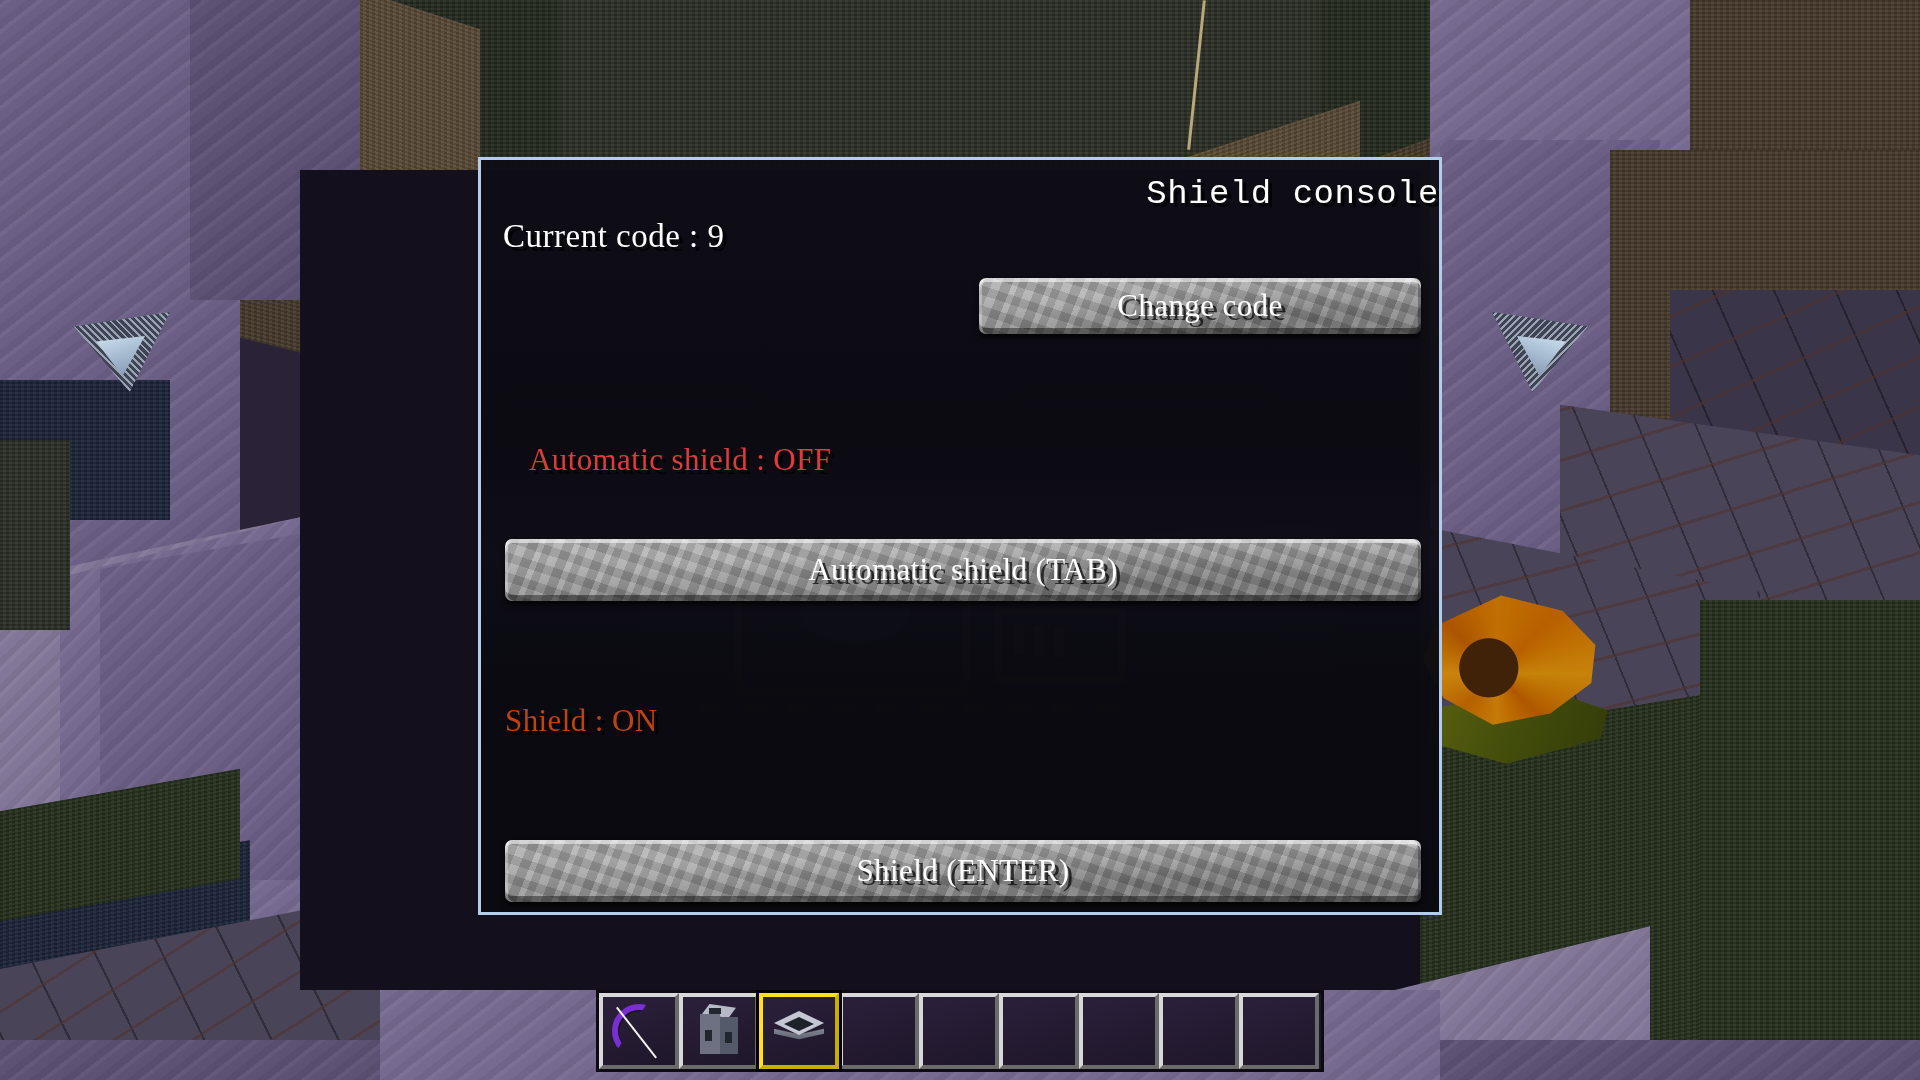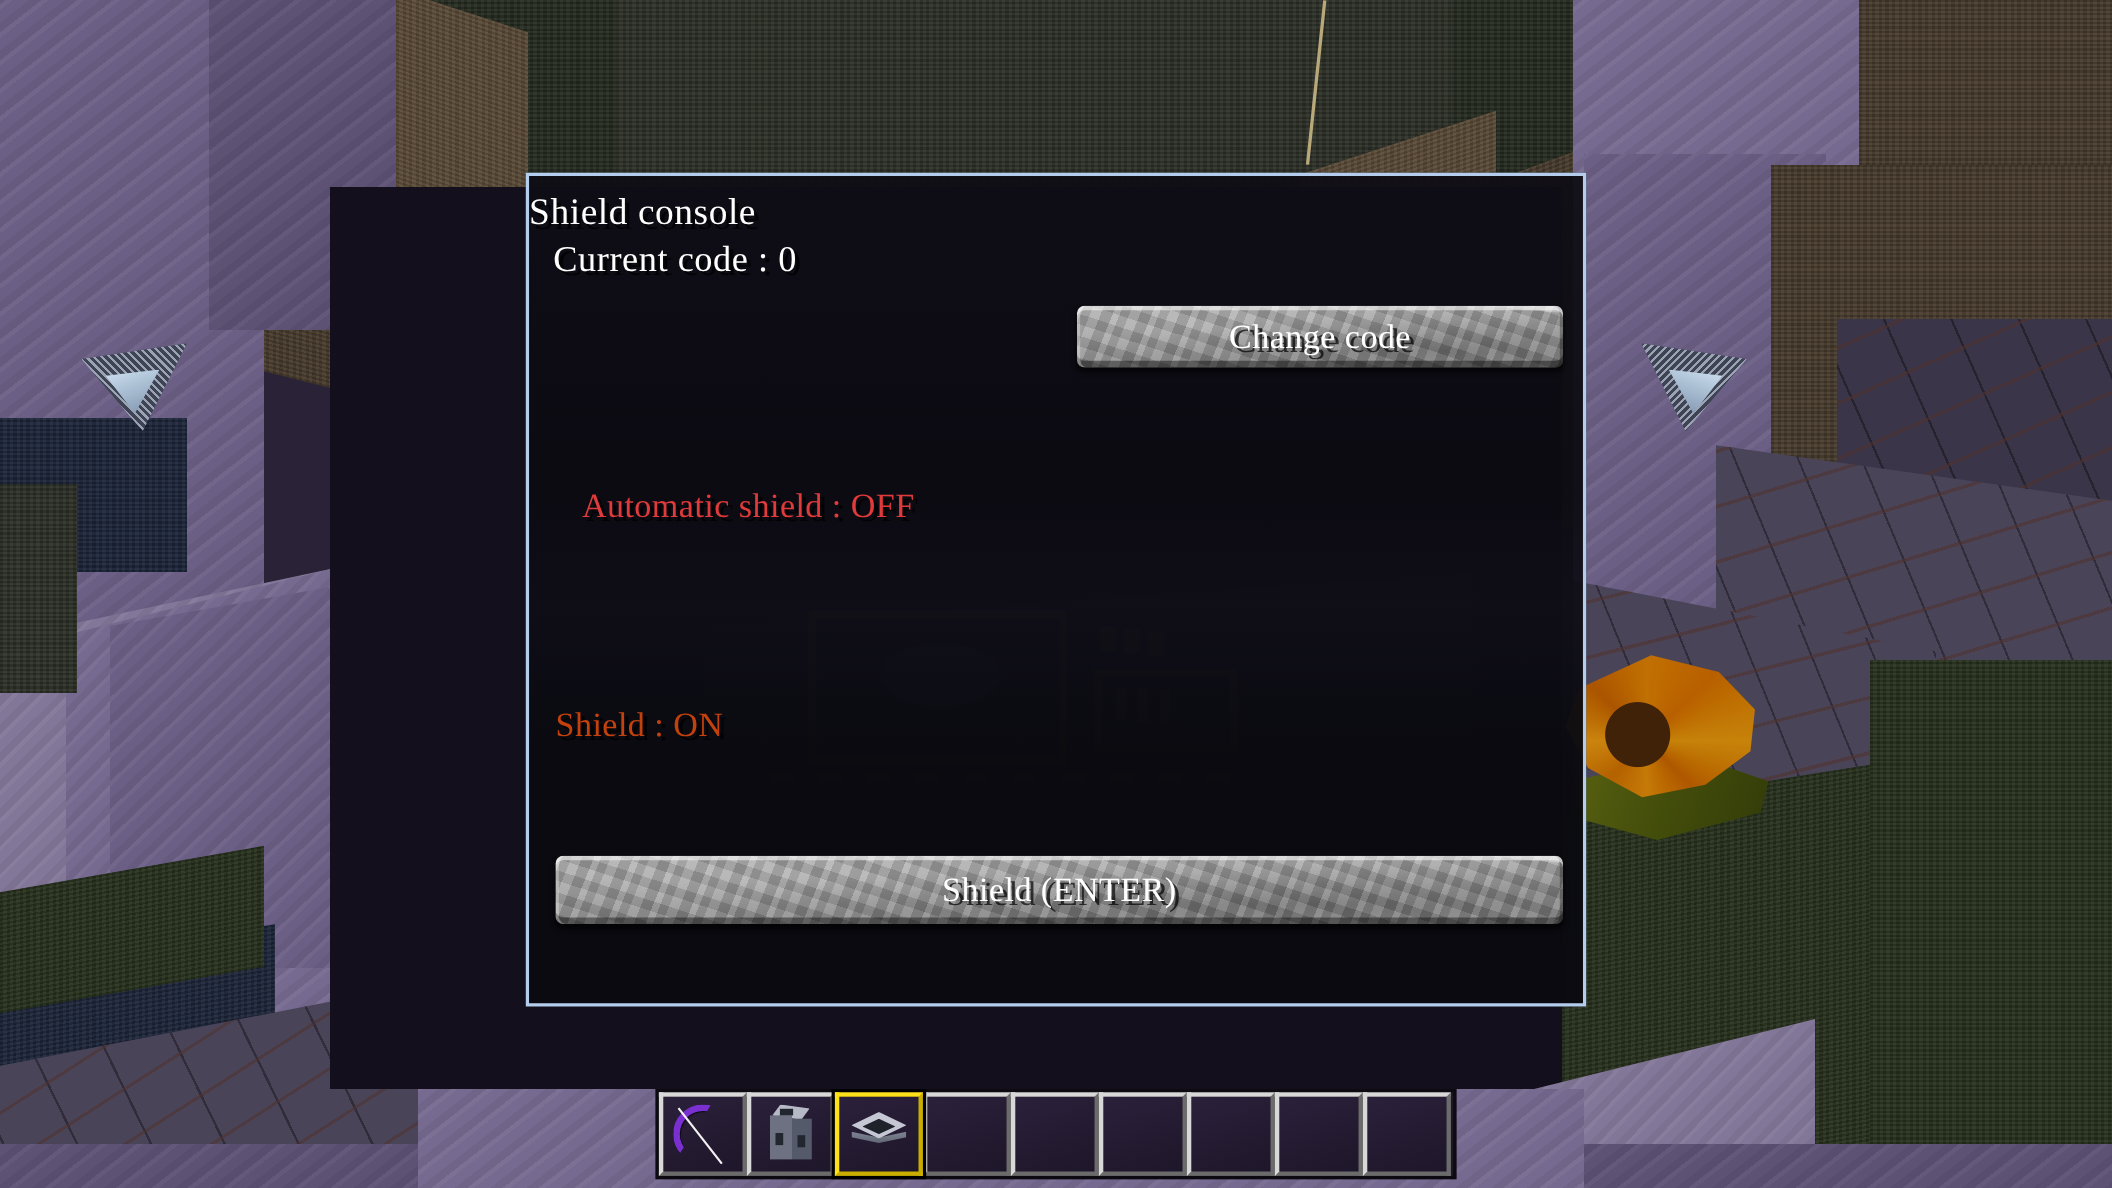--- a/index.html
+++ b/index.html
@@ -123,23 +123,24 @@
   #gui > * { position: relative; z-index: 2; }
 
   .mc-shadowtext{
     color:#ffffff;
     text-shadow: 4px 4px 0 rgba(0,0,0,0.75);
     letter-spacing: .5px;
   }
 
   #panel-title{
     position:absolute; left:0; right:0; top:15px;
-    text-align:left;
+    text-align:right;
     font-size: 34px;
     font-weight: 400;
+    font-family: Liberation Mono, monospace;
   }
 
   #current-code{
     position:absolute; left:22px; top:58px;
     font-size: 33px;
   }
 
   
   #code-input-wrap{
     position:absolute; left:24px; top:123px;
@@ -349,29 +350,32 @@
   </div>
 
   <div class="bgshape purple-c streak" style="left:0; top:1040px; width:1920px; height:60px;"></div>
   <div class="bgshape purple-b streak" style="left:380px; top:990px; width:1060px; height:100px;"></div>
 </div>
 
 <div id="gui">
 
   <div id="panel-title" class="mc-shadowtext">Shield console</div>
 
-  <div id="current-code" class="mc-shadowtext">Current code : 0</div>
+  <div id="current-code" class="mc-shadowtext">Current code : 9</div>
 
 
   <div class="btn" id="btn-change-code">
     <span class="btn-label">Change code</span>
   </div>
 
   <div class="status-line status-off" id="auto-status">Automatic shield : OFF</div>
 
+  <div class="btn" id="btn-auto-shield">
+    <span class="btn-label">Automatic shield (TAB)</span>
+  </div>
 
   <div class="status-line status-on" id="shield-status">Shield : ON</div>
 
   <div class="btn" id="btn-shield">
     <span class="btn-label">Shield (ENTER)</span>
   </div>
 
 </div>
 
 <div id="hotbar">

